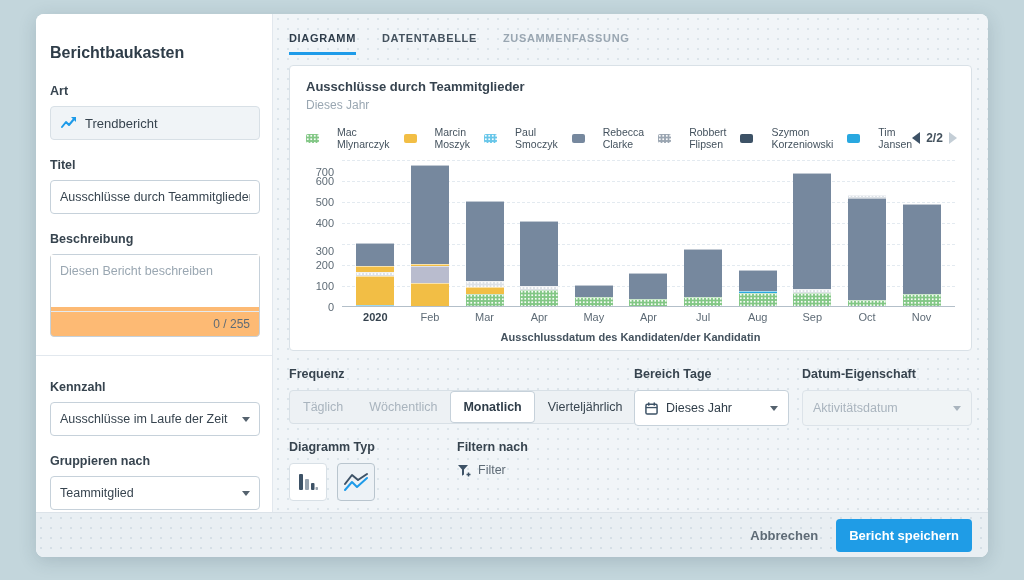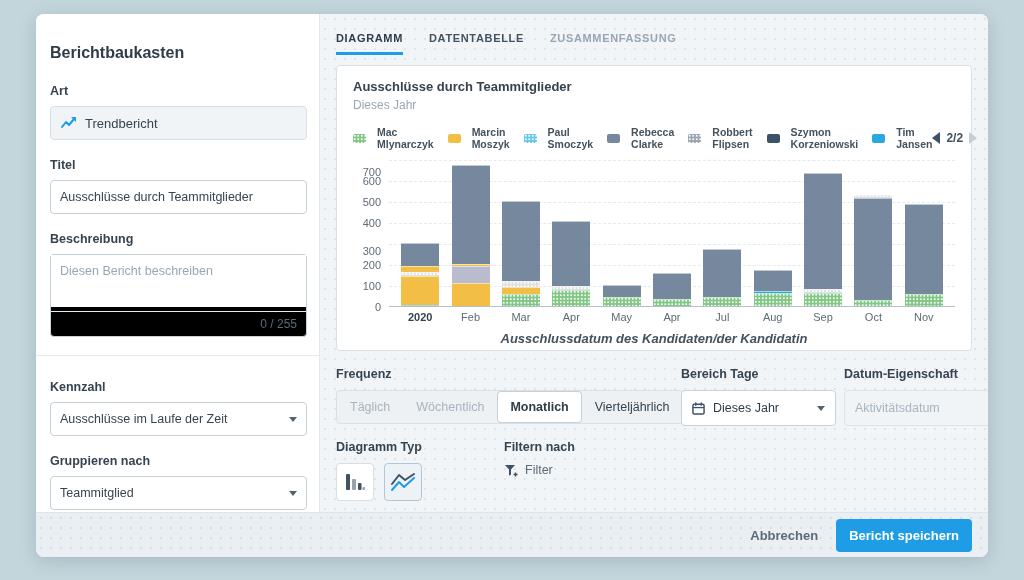--- a/index.html
+++ b/index.html
@@ -6,30 +6,30 @@
   html,body { width:1024px; height:580px; overflow:hidden; }
   body { font-family:"Liberation Sans", sans-serif; background:#C3D6DC; }
   .stage { position:relative; width:1024px; height:580px; }
 
   .modal { position:absolute; left:36px; top:14px; width:952px; height:543px;
     background:#fff; border-radius:8px; box-shadow:0 4px 18px rgba(40,60,75,.18);
     display:flex; flex-direction:column; overflow:hidden; }
   .modal-body { flex:1; display:flex; min-height:0; }
 
   
-  .sidebar { width:283px; background:#fff; padding:30px 12px 0 14px; flex-shrink:0; }
+  .sidebar { width:236px; background:#fff; padding:30px 12px 0 14px; flex-shrink:0; }
   .sb-title { font-size:16px; font-weight:bold; color:#2F3D49; margin-bottom:22px; }
   .field-label { font-size:12.5px; font-weight:bold; color:#37444F; margin-bottom:8px; }
   .chip { display:flex; align-items:center; gap:8px; height:34px; padding:0 10px;
     background:#F0F4F7; border:1px solid #D8E0E6; border-radius:4px;
     font-size:13px; color:#37444F; margin-bottom:18px; }
   .tfield { width:100%; height:34px; border:1px solid #C6D1DA; border-radius:4px;
     padding:0 9px; font-size:12.5px; color:#37444F; background:#fff; margin-bottom:18px;
     font-family:"Liberation Sans", sans-serif; }
-  .tarea-box { border:1px solid #C6D1DA; border-radius:4px; background:#000000; margin-bottom:14px; }
+  .tarea-box { border:1px solid #C6D1DA; border-radius:4px; background:#fdba74; margin-bottom:14px; }
   .tarea { width:100%; height:52px; border:none; resize:none; outline:none; padding:9px;
     font-size:12.5px; color:#37444F; font-family:"Liberation Sans", sans-serif; }
   .tarea::placeholder { color:#9AA7B2; }
   .counter { border-top:1px solid #E4EAEF; padding:5px 9px; text-align:right;
     font-size:12px; color:#5E6B76; }
   .sb-divider { border:none; border-top:1px solid #E2E8EE; margin:18px -12px 24px -14px; }
   .select { display:flex; align-items:center; height:34px; padding:0 9px;
     border:1px solid #C6D1DA; border-radius:4px; background:#fff;
     font-size:12.5px; color:#37444F; margin-bottom:18px; }
   .select .caret { margin-left:auto; }
@@ -46,40 +46,40 @@
   .tab.active { color:#2E3C4A; border-bottom:3px solid #1E9BE9; }
   .tab.muted { color:#99A6B1; }
 
   .card { margin-top:10px; background:#fff; border:1px solid #D9E1E7; border-radius:4px;
     padding:13px 16px 10px 16px; height:286px; }
   .card-title { font-size:13px; font-weight:bold; color:#36434F; }
   .card-sub { font-size:12px; color:#9AA7B2; margin-top:4px; }
 
   .legend-row { display:flex; align-items:center; margin-top:14px; }
   .legend { display:flex; align-items:center; gap:14px; flex-wrap:nowrap; }
-  .legend-item { display:flex; align-items:center; gap:11px; font-size:10.5px; font-weight:bold; color:#44525E; }
+  .legend-item { display:flex; align-items:center; gap:18px; font-size:10.5px; font-weight:normal; color:#44525E; }
   .swatch { width:13px; height:9px; border-radius:2px; flex-shrink:0; }
   .hatched { background-image:radial-gradient(rgba(255,255,255,.95) .8px, transparent 1px); background-size:3.5px 3.5px; }
   .pager { margin-left:auto; display:flex; align-items:center; gap:6px; font-size:12px; font-weight:bold; color:#44525E; }
   .arrow { width:0; height:0; border-top:6px solid transparent; border-bottom:6px solid transparent; cursor:pointer; }
   .arrow-left { border-right:8px solid #3D5266; }
   .arrow-right { border-left:8px solid #C4CED6; }
 
   .plot-wrap { display:flex; margin-top:10px; }
   .yaxis { width:36px; position:relative; height:147px; flex-shrink:0; }
   .ytick { position:absolute; right:8px; transform:translateY(-50%); font-size:11px; color:#5E6B76; }
   .plot { position:relative; flex:1; height:147px; border-bottom:1px solid #B3BFC9; }
   .gridline { position:absolute; left:0; right:0; border-top:1px dashed #E3EAF0; }
   .bars { position:absolute; left:6px; right:6px; top:0; bottom:0; display:flex; justify-content:space-around; align-items:flex-end; }
   .bar { width:38px; display:flex; flex-direction:column-reverse; }
   .seg { width:100%; box-shadow:inset 0 1px 0 rgba(255,255,255,.55); }
   .xlabels { display:flex; justify-content:space-around; margin:4px 6px 0 42px; }
   .xlabel { width:38px; text-align:center; font-size:11px; color:#5E6B76; }
   .xlabel.bold { font-weight:bold; color:#36434F; }
-  .axis-title { text-align:center; font-size:13px; font-weight:bold; color:#44525E; margin-top:8px;font-style:italic; }
+  .axis-title { text-align:center; font-size:11px; font-weight:bold; color:#44525E; margin-top:8px; }
 
   
   .controls-row { display:flex; margin-top:16px; }
   .ctl-label { font-size:12.5px; font-weight:bold; color:#37444F; margin-bottom:9px; }
   .group-freq { width:345px; }
   .segmented { display:inline-flex; background:#EDF1F4; border:1px solid #D8E0E6; border-radius:4px; overflow:hidden; }
   .seg-btn { padding:9px 13px; font-size:12.5px; color:#37444F; background:transparent; border:none; cursor:pointer;
     font-family:"Liberation Sans", sans-serif; }
   .seg-btn.disabled { color:#A9B4BE; cursor:default; }
   .seg-btn.active { background:#fff; border-radius:4px; box-shadow:inset 0 0 0 1px #C6D1DA; font-weight:bold; color:#2F3D49; }

